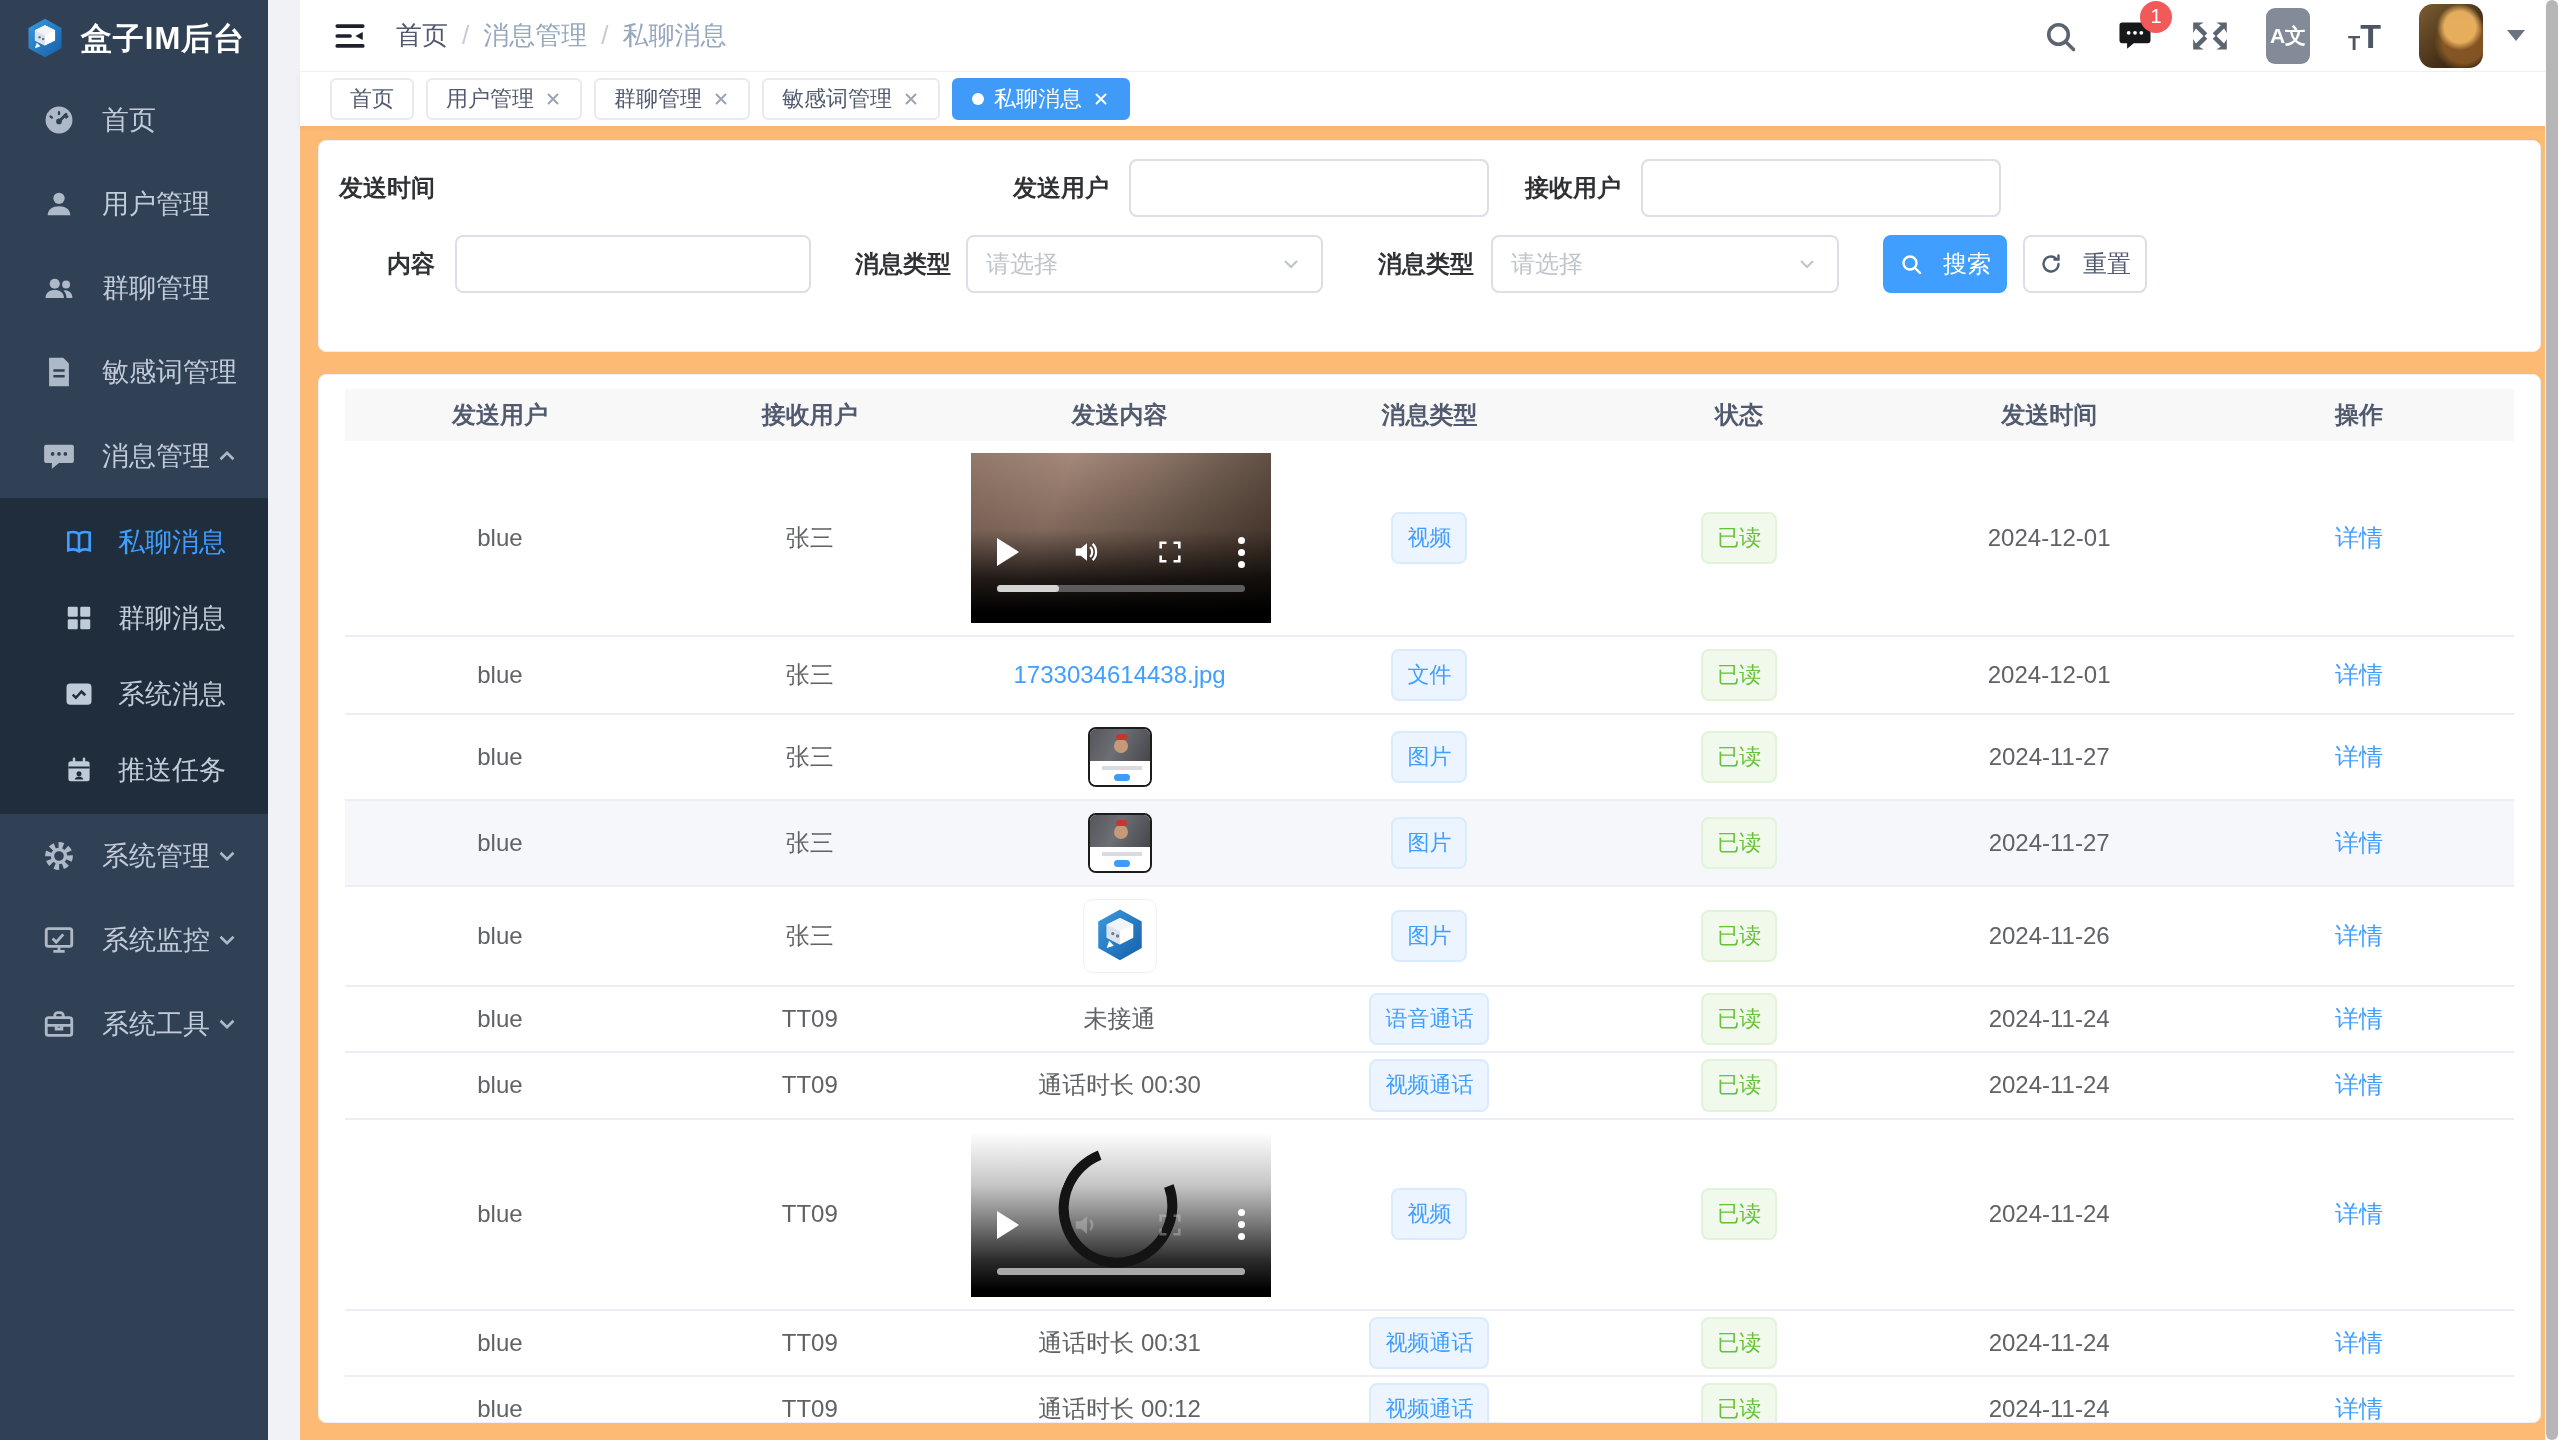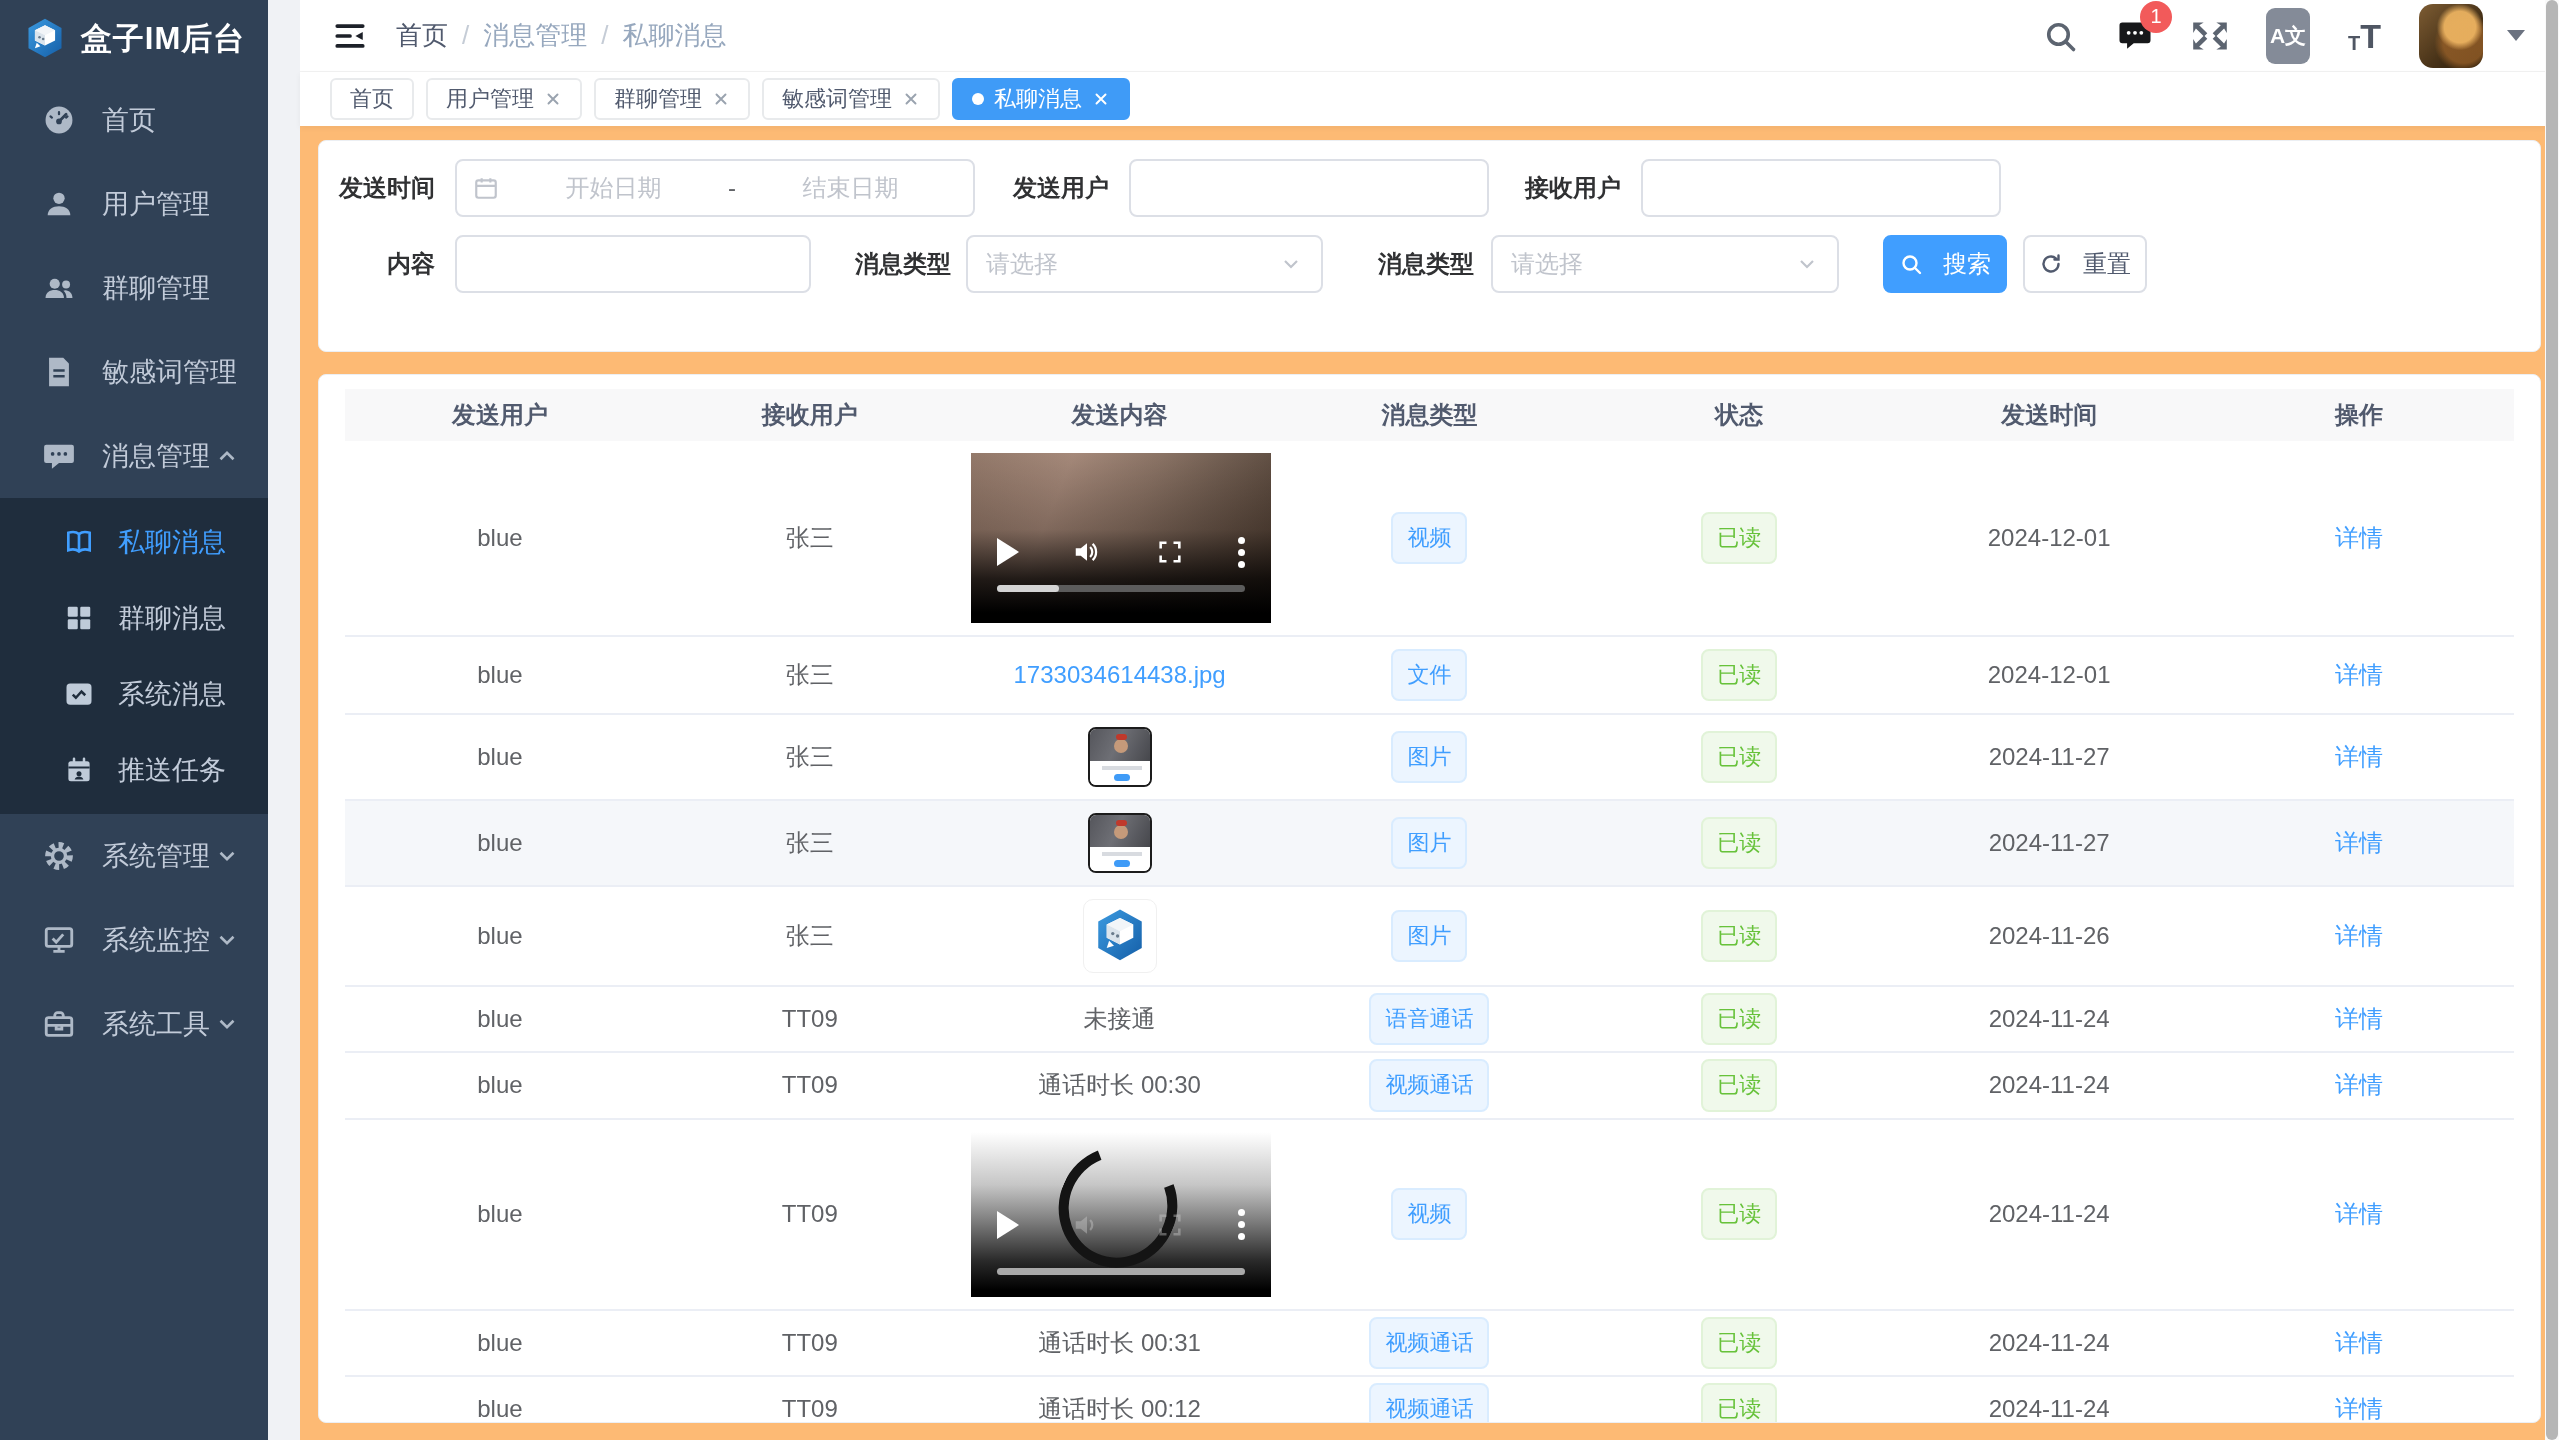--- a/index.html
+++ b/index.html
@@ -380,29 +380,20 @@
               <path d="M6 6l12 12M18 6L6 18"></path>
             </svg>
           </span>
       </div>
     </div>
 
     <div class="content">
 
       <section class="filter-card">
         <span class="f-label" style="left:10px;top:18px;width:106px">发送时间</span>
-        <div class="f-input date-range" style="left:136px;top:18px;width:520px">
-          <svg class="ic" width="26" height="26" viewBox="0 0 24 24" fill="none" stroke="#c0c4cc" stroke-width="2">
-              <rect x="3" y="5" width="18" height="16" rx="2"></rect>
-              <path d="M3 10h18M8 3v4M16 3v4"></path>
-            </svg>
-          <span class="ph">开始日期</span>
-          <span class="sep">-</span>
-          <span class="ph">结束日期</span>
-        </div>
         <span class="f-label" style="left:690px;top:18px;width:100px">发送用户</span>
         <div class="f-input" style="left:810px;top:18px;width:360px"></div>
         <span class="f-label" style="left:1202px;top:18px;width:100px">接收用户</span>
         <div class="f-input" style="left:1322px;top:18px;width:360px"></div>
 
         <span class="f-label" style="left:10px;top:94px;width:106px">内容</span>
         <div class="f-input" style="left:136px;top:94px;width:356px"></div>
         <span class="f-label" style="left:528px;top:94px;width:104px">消息类型</span>
         <div class="f-input select-box" style="left:647px;top:94px;width:357px">
           <span class="ph">请选择</span>

